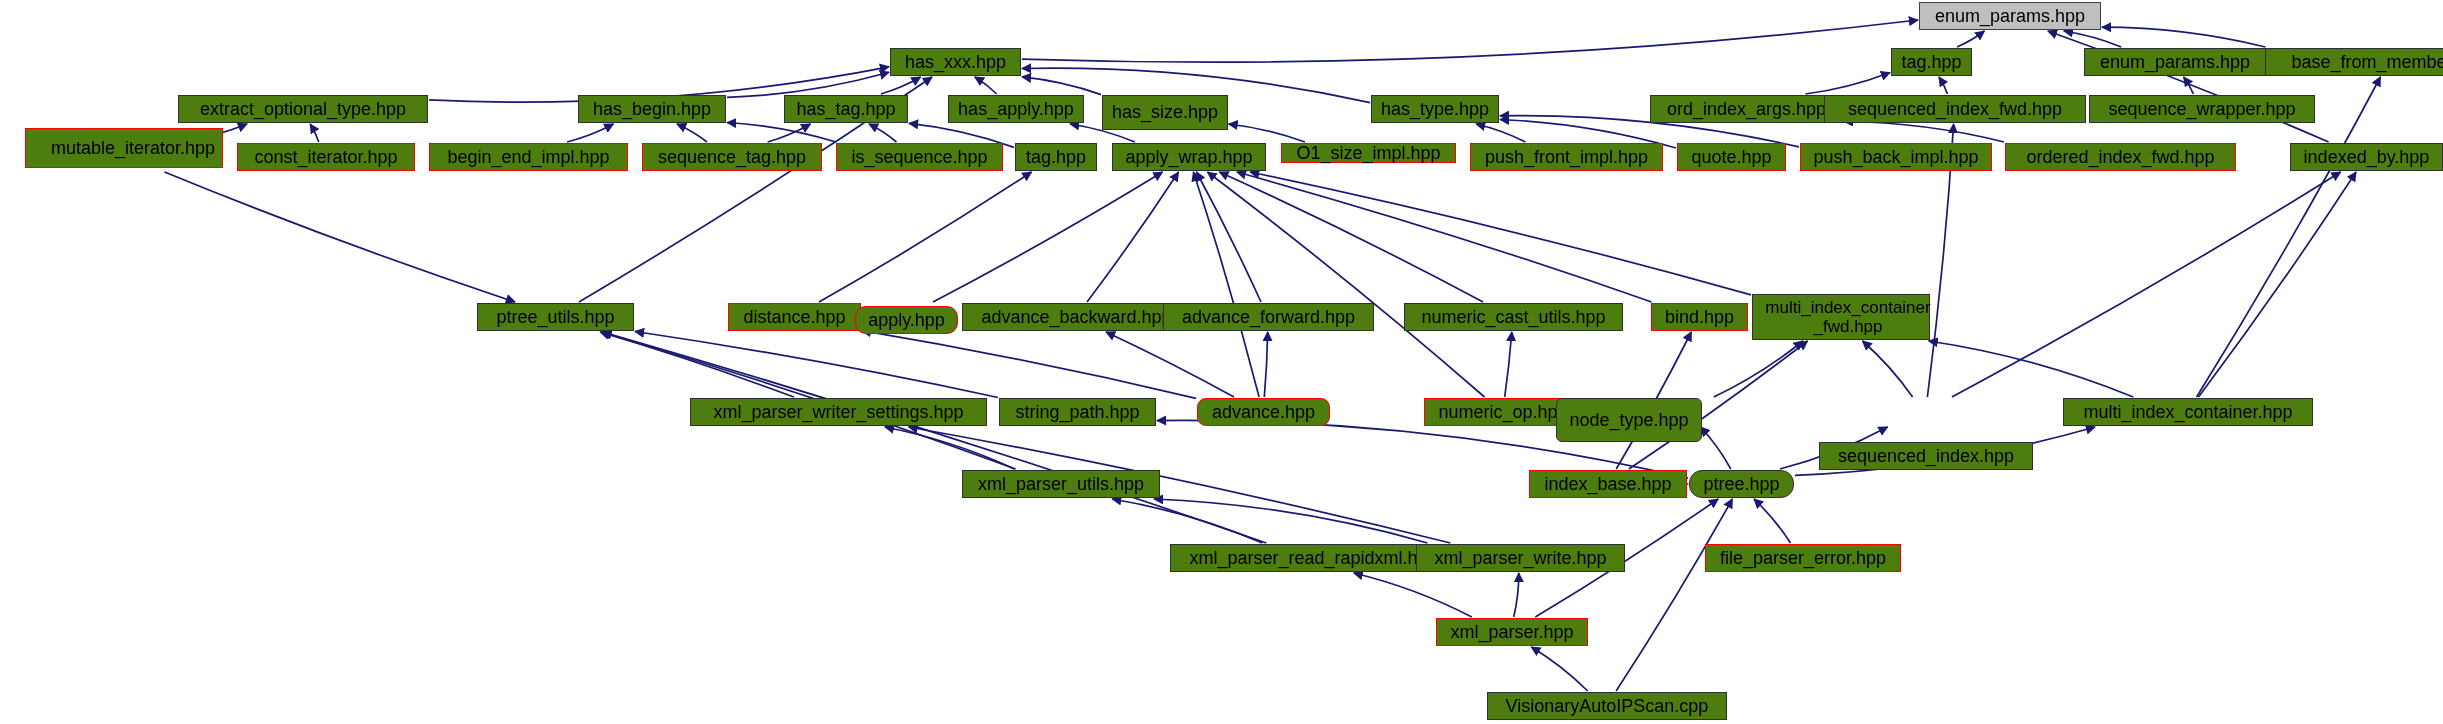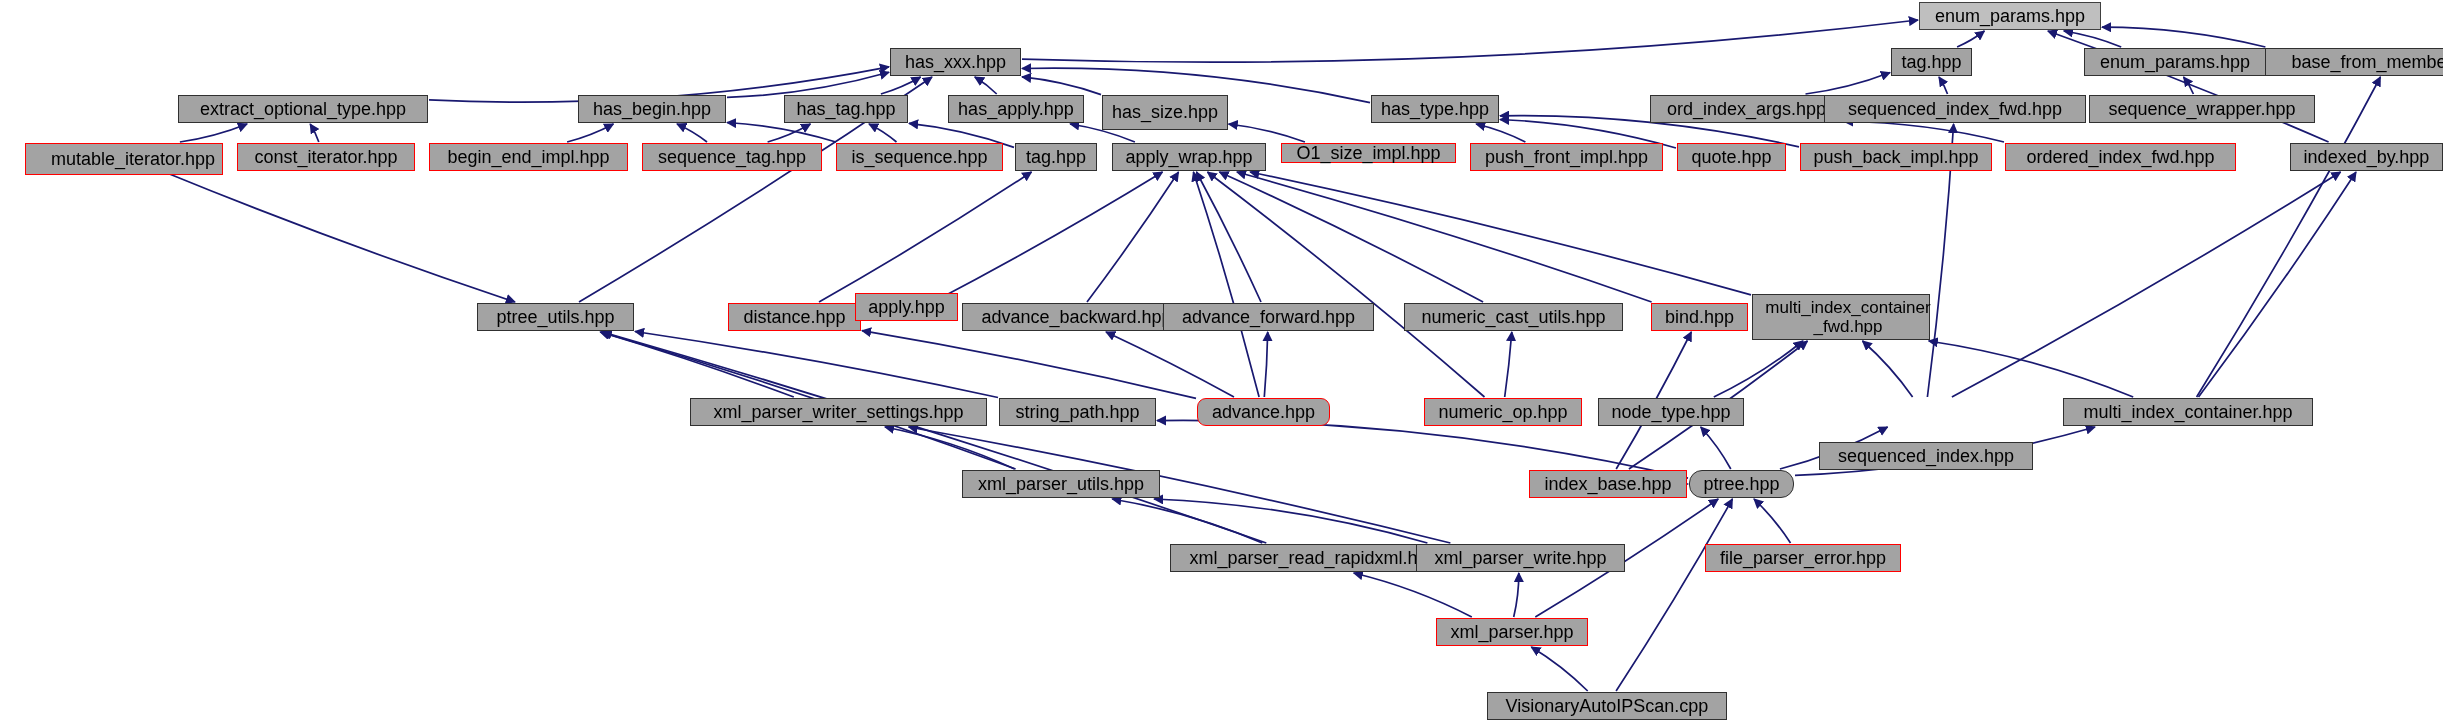--- a/index.html
+++ b/index.html
@@ -1,20 +1,20 @@
 <!DOCTYPE html>
 <html><head>
 <meta charset="utf-8">
 <style>
   html,body{margin:0;padding:0;background:#ffffff;}
   #canvas{position:relative;width:2443px;height:724px;background:#ffffff;
           font-family:"Liberation Sans","DejaVu Sans",sans-serif;}
   svg.edges{position:absolute;left:0;top:0;width:2443px;height:724px;overflow:visible;}
   .node{position:absolute;box-sizing:border-box;display:flex;align-items:center;
-        justify-content:center;text-align:center;background:#a3a3a3;
+        justify-content:center;text-align:center;background:#4d7c0f;
         font-size:18px;color:#000000;line-height:1.05;white-space:pre;}
   .node.black{border:1.6px solid #303030;}
   .node.red{border:1.8px solid #ff0000;}
   .node.current{border:1.8px solid #404040;background:#bfbfbf;}
   .node.twoline{line-height:1.12;font-size:17px;padding-left:14px;}
 </style>
 </head>
 <body>
 
 <div id="canvas">
@@ -106,47 +106,47 @@
       <div class="node black" style="left: 2265px; top: 48px; width: 248px; height: 28px;">base_from_member.hpp</div>
       <div class="node black" style="left: 178px; top: 95px; width: 250px; height: 28px;">extract_optional_type.hpp</div>
       <div class="node black" style="left: 578px; top: 95px; width: 148px; height: 28px;">has_begin.hpp</div>
       <div class="node black" style="left: 784px; top: 95px; width: 124px; height: 28px;">has_tag.hpp</div>
       <div class="node black" style="left: 948px; top: 95px; width: 136px; height: 28px;">has_apply.hpp</div>
       <div class="node black" style="left: 1102px; top: 95px; width: 126px; height: 35px;">has_size.hpp</div>
       <div class="node black" style="left: 1371px; top: 95px; width: 128px; height: 28px;">has_type.hpp</div>
       <div class="node black" style="left: 1650px; top: 95px; width: 193px; height: 28px;">ord_index_args.hpp</div>
       <div class="node black" style="left: 1824px; top: 95px; width: 262px; height: 28px;">sequenced_index_fwd.hpp</div>
       <div class="node black" style="left: 2089px; top: 95px; width: 226px; height: 28px;">sequence_wrapper.hpp</div>
-      <div class="node red" style="left: 25px; top: 143px; width: 198px; height: 32px; padding-left: 18px;">mutable_iterator.hpp</div>
+      <div class="node red" style="left: 25px; top: 128px; width: 198px; height: 40px; padding-left: 18px;">mutable_iterator.hpp</div>
       <div class="node red" style="left: 237px; top: 143px; width: 178px; height: 28px;">const_iterator.hpp</div>
       <div class="node red" style="left: 429px; top: 143px; width: 199px; height: 28px;">begin_end_impl.hpp</div>
       <div class="node red" style="left: 642px; top: 143px; width: 180px; height: 28px;">sequence_tag.hpp</div>
       <div class="node red" style="left: 836px; top: 143px; width: 167px; height: 28px;">is_sequence.hpp</div>
       <div class="node black" style="left: 1015px; top: 143px; width: 82px; height: 28px;">tag.hpp</div>
       <div class="node black" style="left: 1112px; top: 143px; width: 154px; height: 28px;">apply_wrap.hpp</div>
       <div class="node red" style="left: 1281px; top: 143px; width: 175px; height: 20px;">O1_size_impl.hpp</div>
       <div class="node red" style="left: 1470px; top: 143px; width: 193px; height: 28px;">push_front_impl.hpp</div>
       <div class="node red" style="left: 1677px; top: 143px; width: 109px; height: 28px;">quote.hpp</div>
       <div class="node red" style="left: 1800px; top: 143px; width: 192px; height: 28px; text-align: center;">push_back_impl.hpp</div>
       <div class="node red" style="left: 2005px; top: 143px; width: 231px; height: 28px;">ordered_index_fwd.hpp</div>
       <div class="node black" style="left: 2290px; top: 143px; width: 153px; height: 28px;">indexed_by.hpp</div>
       <div class="node black" style="left: 477px; top: 303px; width: 157px; height: 28px;">ptree_utils.hpp</div>
       <div class="node red" style="left: 728px; top: 303px; width: 133px; height: 28px;">distance.hpp</div>
-      <div class="node red" style="left: 855px; top: 293px; width: 103px; height: 28px;">apply.hpp</div>
+      <div class="node red" style="left: 855px; top: 306px; width: 103px; height: 28px; border-radius: 11px;">apply.hpp</div>
       <div class="node black" style="left: 962px; top: 303px; width: 229px; height: 28px;">advance_backward.hpp</div>
       <div class="node black" style="left: 1163px; top: 303px; width: 211px; height: 28px;">advance_forward.hpp</div>
       <div class="node black" style="left: 1404px; top: 303px; width: 219px; height: 28px;">numeric_cast_utils.hpp</div>
       <div class="node red" style="left: 1651px; top: 303px; width: 97px; height: 28px;">bind.hpp</div>
       <div class="node black twoline" style="left: 1752px; top: 294px; width: 178px; height: 46px;">multi_index_container
 _fwd.hpp</div>
       <div class="node black" style="left: 690px; top: 398px; width: 297px; height: 28px;">xml_parser_writer_settings.hpp</div>
       <div class="node black" style="left: 999px; top: 398px; width: 157px; height: 28px;">string_path.hpp</div>
       <div class="node red" style="left: 1197px; top: 398px; width: 133px; height: 28px; border-radius: 9px;">advance.hpp</div>
       <div class="node red" style="left: 1424px; top: 398px; width: 158px; height: 28px;">numeric_op.hpp</div>
-      <div class="node black" style="left: 1598px; top: 398px; width: 146px; height: 28px;">node_type.hpp</div>
+      <div class="node black" style="left: 1556px; top: 398px; width: 146px; height: 44px; border-radius: 6px;">node_type.hpp</div>
       <div class="node black" style="left: 1819px; top: 398px; width: 214px; height: 28px; margin-top: 44px;">sequenced_index.hpp</div>
       <div class="node black" style="left: 2063px; top: 398px; width: 250px; height: 28px;">multi_index_container.hpp</div>
       <div class="node black" style="left: 962px; top: 470px; width: 198px; height: 28px;">xml_parser_utils.hpp</div>
       <div class="node red" style="left: 1529px; top: 470px; width: 158px; height: 28px;">index_base.hpp</div>
       <div class="node black" style="left: 1689px; top: 470px; width: 105px; height: 28px; border-radius: 13px;">ptree.hpp</div>
       <div class="node black" style="left: 1170px; top: 544px; width: 287px; height: 28px;">xml_parser_read_rapidxml.hpp</div>
       <div class="node black" style="left: 1416px; top: 544px; width: 209px; height: 28px;">xml_parser_write.hpp</div>
       <div class="node red" style="left: 1705px; top: 544px; width: 196px; height: 28px;">file_parser_error.hpp</div>
       <div class="node red" style="left: 1436px; top: 618px; width: 152px; height: 28px;">xml_parser.hpp</div>
       <div class="node black" style="left: 1487px; top: 692px; width: 240px; height: 28px;">VisionaryAutoIPScan.cpp</div>

